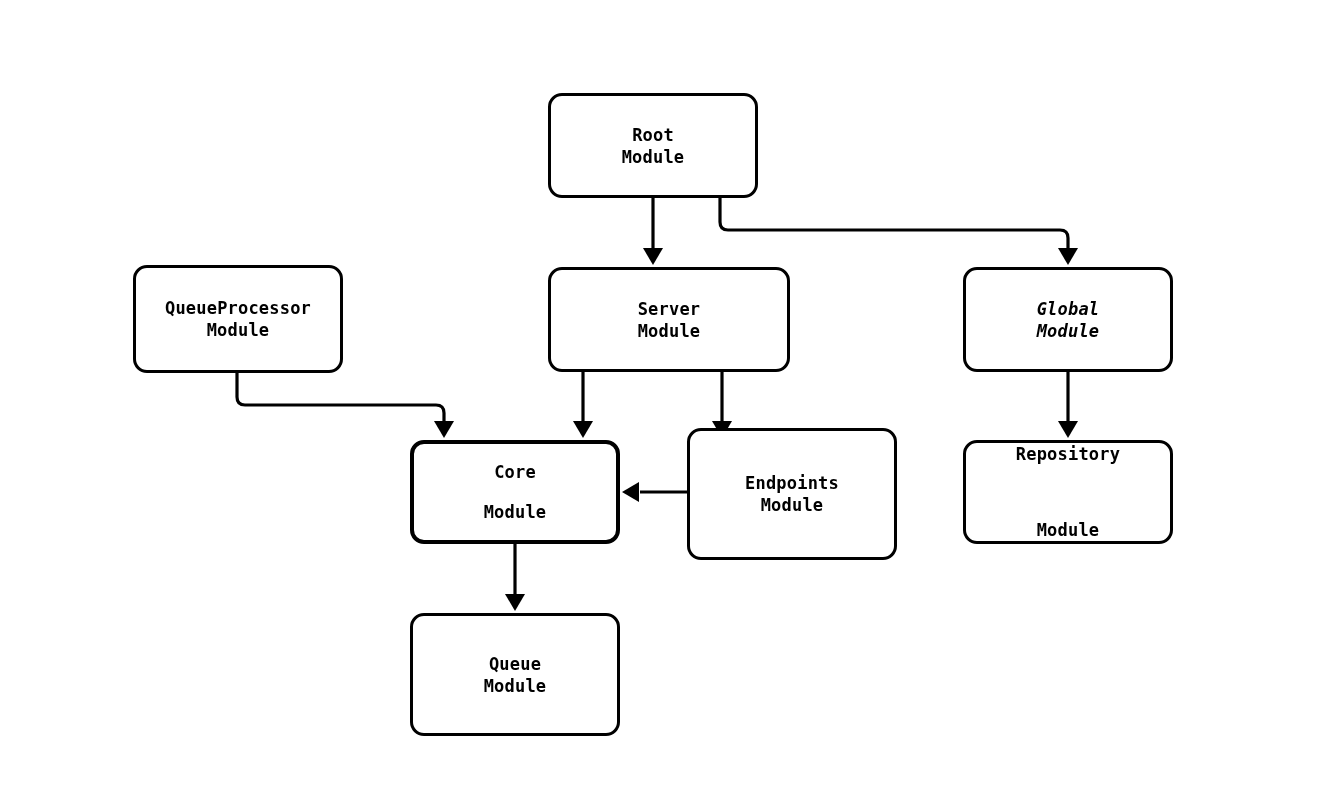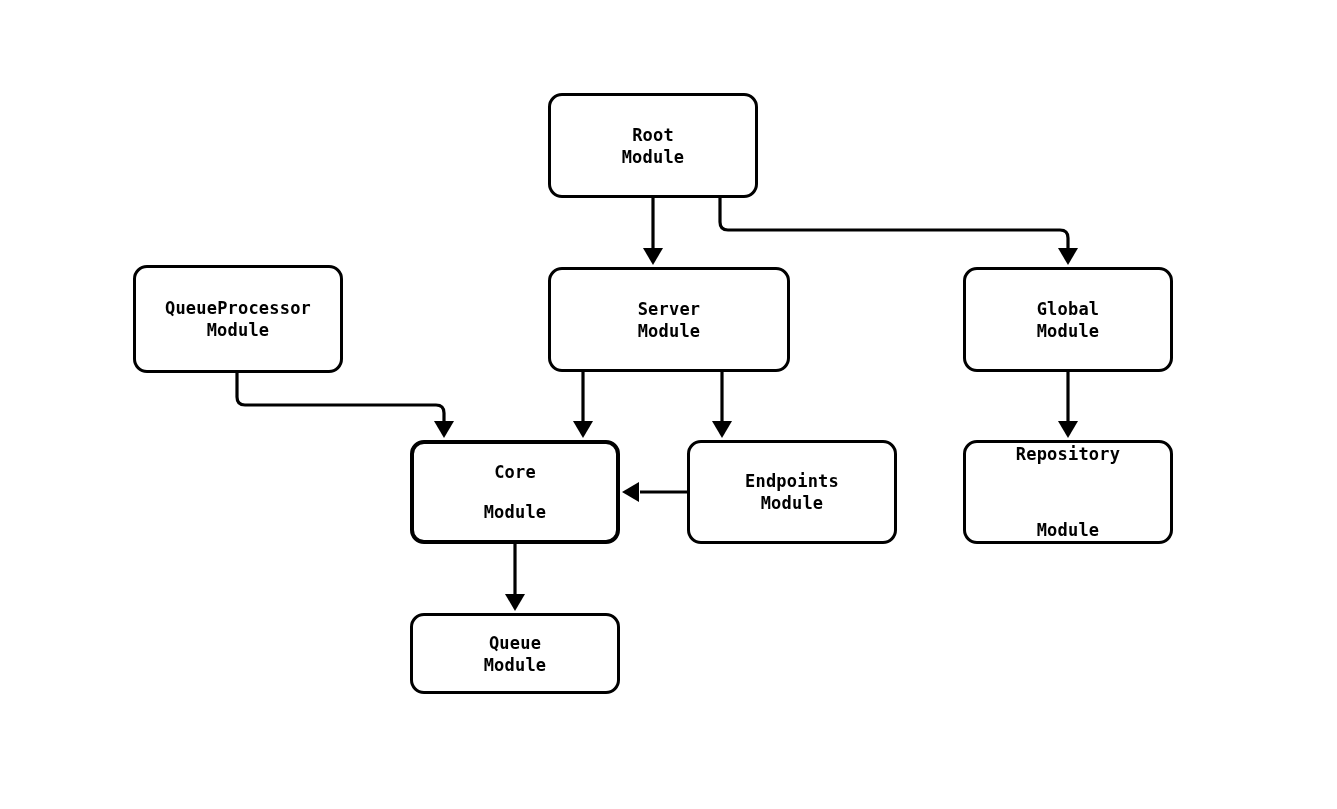--- a/index.html
+++ b/index.html
@@ -90,38 +90,38 @@
   <div class="node" id="node-queueprocessor" style="left: 133px; top: 265px; width: 210px; height: 108px;">
     <div class="node-label">QueueProcessor</div>
     <div class="node-label">Module</div>
   </div>
 
   <div class="node" id="node-server" style="left: 548px; top: 267px; width: 242px; height: 105px;">
     <div class="node-label">Server</div>
     <div class="node-label">Module</div>
   </div>
 
-  <div class="node" id="node-global" style="left: 963px; top: 267px; width: 210px; height: 105px;">
+  <div class="node" id="node-global" style="left: 963px; top: 267px; width: 210px; height: 105px; font-style: italic;">
     <div class="node-label">Global</div>
     <div class="node-label">Module</div>
   </div>
 
   <div class="node emphasis" id="node-core" style="left: 410px; top: 440px; width: 210px; height: 104px;">
     <div class="node-label">Core</div>
     <div class="node-label">Module</div>
   </div>
 
-  <div class="node" id="node-endpoints" style="left: 687px; top: 440px; width: 210px; height: 104px;">
+  <div class="node" id="node-endpoints" style="left: 687px; top: 428px; width: 210px; height: 132px;">
     <div class="node-label">Endpoints</div>
     <div class="node-label">Module</div>
   </div>
 
   <div class="node" id="node-repository" style="left: 963px; top: 440px; width: 210px; height: 104px; justify-content: space-between;">
     <div class="node-label">Repository</div>
     <div class="node-label">Module</div>
   </div>
 
-  <div class="node" id="node-queue" style="left: 410px; top: 613px; width: 210px; height: 81px;">
+  <div class="node" id="node-queue" style="left: 410px; top: 613px; width: 210px; height: 123px;">
     <div class="node-label">Queue</div>
     <div class="node-label">Module</div>
   </div>
 
 </div>
 
 </body></html>

